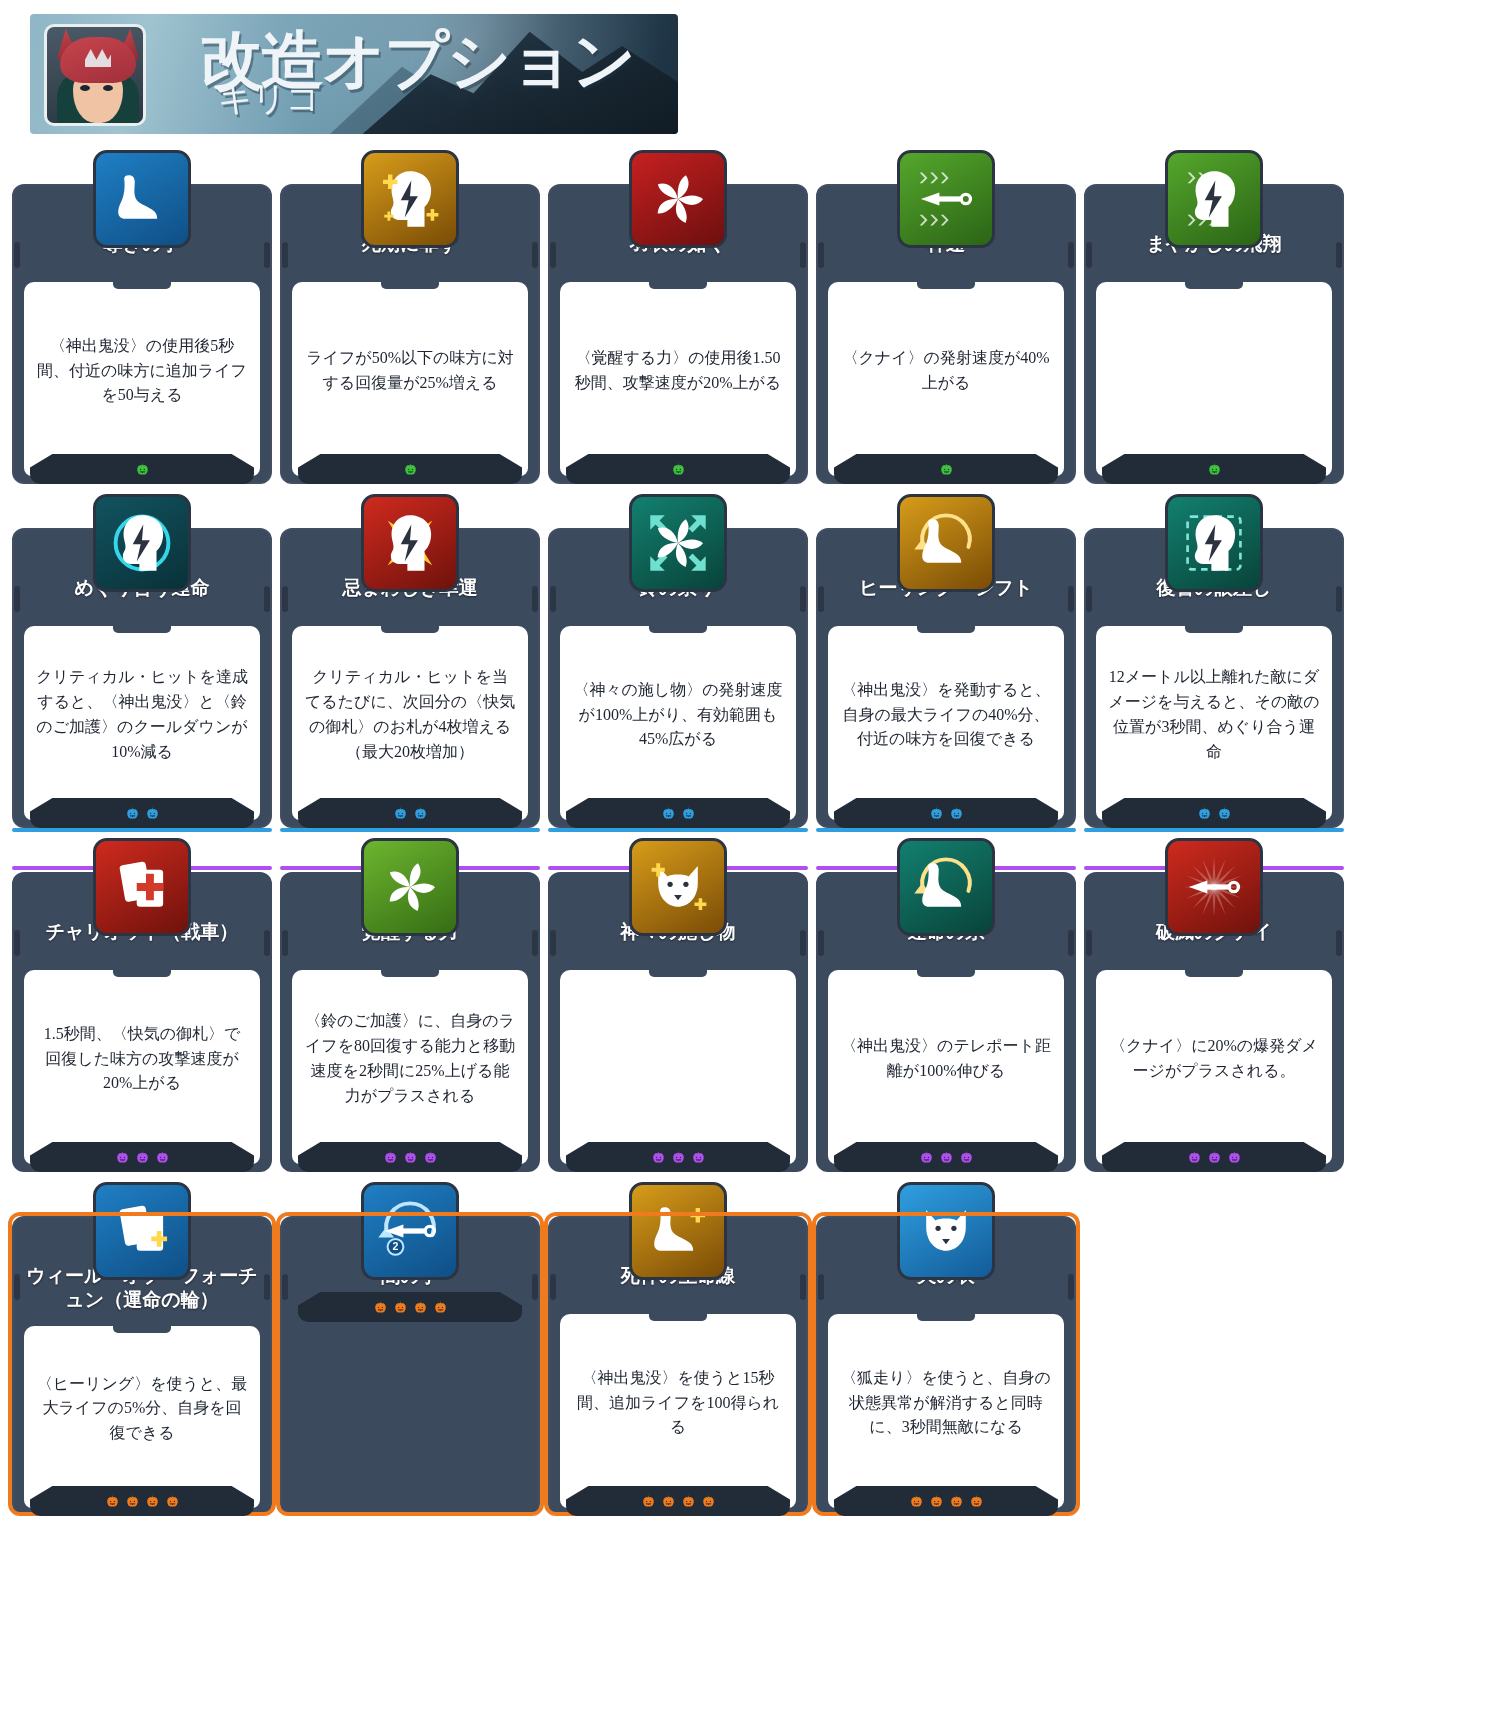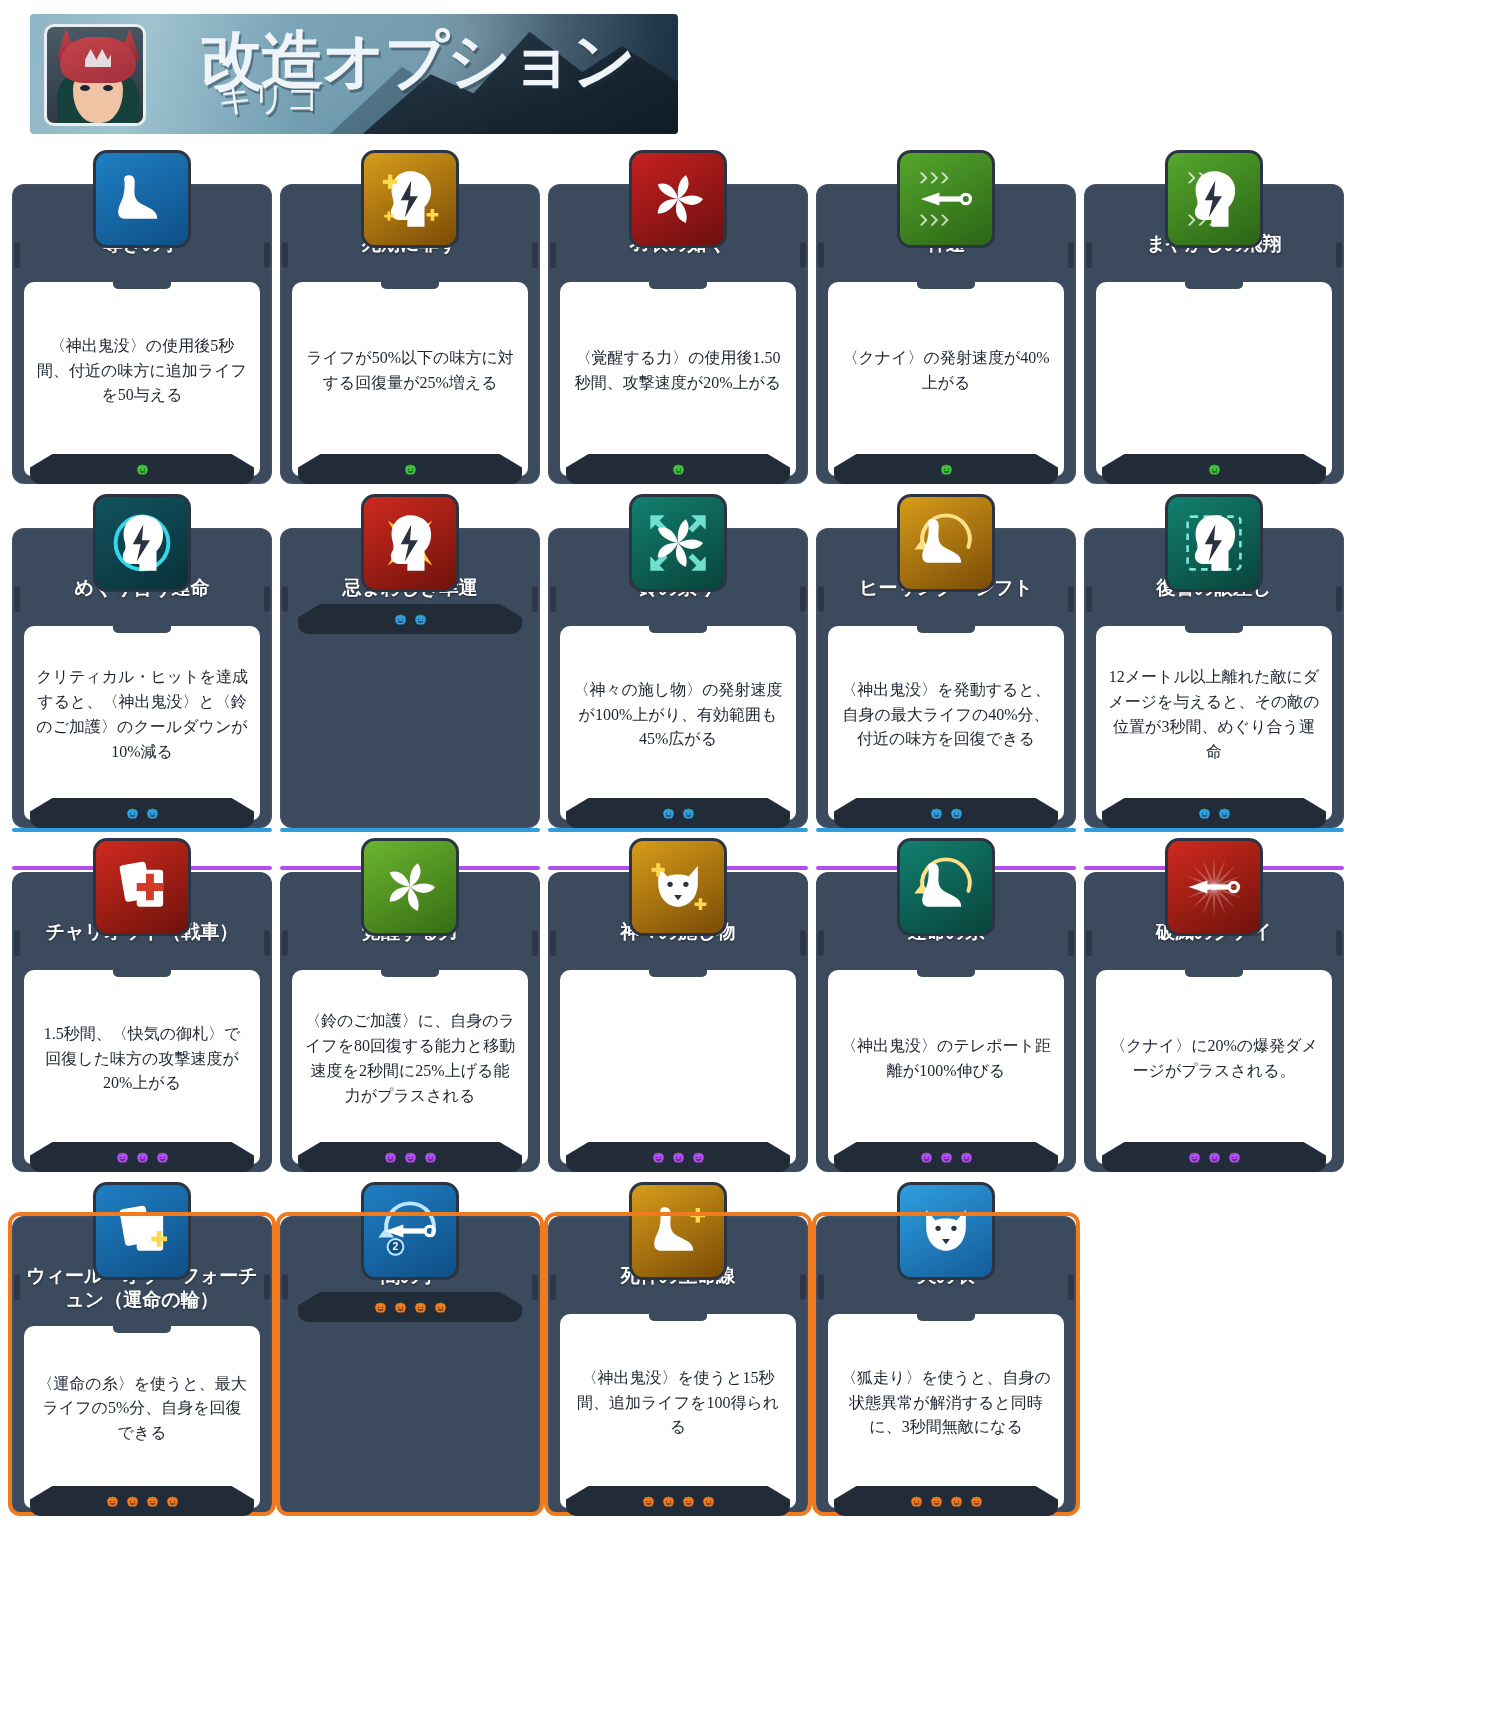--- a/index.html
+++ b/index.html
@@ -441,20 +441,24 @@
               <svg viewBox="0 0 100 100" xmlns="http://www.w3.org/2000/svg">
                 <path transform="rotate(45 50 50)" fill="#ffc42e" d="M50 2 L58 38 L50 46 L42 38 Z"></path>
                 <path transform="rotate(135 50 50)" fill="#ffc42e" d="M50 2 L58 38 L50 46 L42 38 Z"></path>
                 <path transform="rotate(225 50 50)" fill="#ffc42e" d="M50 2 L58 38 L50 46 L42 38 Z"></path>
                 <path transform="rotate(315 50 50)" fill="#ffc42e" d="M50 2 L58 38 L50 46 L42 38 Z"></path>
                 <path fill="#fff" d="M50 8c-16 0-28 12-28 28 0 9 3 14 3 20 0 6-4 8-4 14 0 8 7 12 15 12h10v10h26V62c6-5 10-14 10-26C82 20 68 8 50 8z"></path>
                 <path fill="#2b3240" d="M52 22 L36 52 L48 52 L42 78 L62 46 L50 46 Z"></path>
               </svg>
             </div>
             <div class="card-title">忌まわしき幸運</div>
+            <div class="card-desc">
+              <div class="desc-tab"></div>
+              <span>クリティカル・ヒットを当てるたびに、次回分の〈快気の御札〉のお札が4枚増える（最大20枚増加）</span>
+            </div>
             <div class="card-footer">
               <span>
                 <svg class="pumpkin" viewBox="0 0 24 24" xmlns="http://www.w3.org/2000/svg">
                   <path fill="#2f9fe0" d="M12 4c-1 0-1.5.6-1.8 1.4C9 4.9 7.4 5 6.2 5.9 4.5 7.1 3.6 9.3 3.6 12c0 3.2 1.4 6.4 3.6 7.6 1.4.8 3 .3 4.8.3s3.4.5 4.8-.3c2.2-1.2 3.6-4.4 3.6-7.6 0-2.7-.9-4.9-2.6-6.1-1.2-.9-2.8-1-4-.5C13.5 4.6 13 4 12 4z"></path>
                   <path fill="#101820" d="M8.2 10.6l2.2 1.2-2.2 1.2zM15.8 10.6l-2.2 1.2 2.2 1.2zM7.4 15.2h9.2c-.5 1.3-1.6 2.1-2.3 1.5-.5-.4-.9-.4-1.4 0-.5.4-1 .4-1.5 0-.5-.4-.9-.4-1.4 0-.7.6-1.9-.2-2.6-1.5z"></path>
                   <path fill="#3d6b1f" d="M11.3 2.4h1.4v2.2h-1.4z"></path>
                 </svg>
               </span>
               <span>
                 <svg class="pumpkin" viewBox="0 0 24 24" xmlns="http://www.w3.org/2000/svg">
@@ -806,21 +810,21 @@
             <div class="card-icon" style="background:linear-gradient(150deg,#1f7fc4 0%,#0f4f86 100%)">
               <svg viewBox="0 0 100 100" xmlns="http://www.w3.org/2000/svg">
                 <rect x="20" y="14" width="40" height="56" rx="5" fill="#fff" transform="rotate(-10 40 42)"></rect>
                 <rect x="42" y="24" width="40" height="56" rx="5" fill="#fff"></rect>
                 <path fill="#ffd84d" d="M72.4 50 h7.199999999999999 v8.399999999999999 h8.399999999999999 v7.199999999999999 h-8.399999999999999 v8.399999999999999 h-7.199999999999999 v-8.399999999999999 h-8.399999999999999 v-7.199999999999999 h8.399999999999999 Z"></path>
               </svg>
             </div>
             <div class="card-title">ウィール・オブ・フォーチュン（運命の輪）</div>
             <div class="card-desc">
               <div class="desc-tab"></div>
-              <span>〈運命の糸〉を使うと、最大ライフの5%分、自身を回復できる</span>
+              <span>〈ヒーリング〉を使うと、最大ライフの5%分、自身を回復できる</span>
             </div>
             <div class="card-footer">
               <span>
                 <svg class="pumpkin" viewBox="0 0 24 24" xmlns="http://www.w3.org/2000/svg">
                   <path fill="#f07b1e" d="M12 4c-1 0-1.5.6-1.8 1.4C9 4.9 7.4 5 6.2 5.9 4.5 7.1 3.6 9.3 3.6 12c0 3.2 1.4 6.4 3.6 7.6 1.4.8 3 .3 4.8.3s3.4.5 4.8-.3c2.2-1.2 3.6-4.4 3.6-7.6 0-2.7-.9-4.9-2.6-6.1-1.2-.9-2.8-1-4-.5C13.5 4.6 13 4 12 4z"></path>
                   <path fill="#101820" d="M8.2 10.6l2.2 1.2-2.2 1.2zM15.8 10.6l-2.2 1.2 2.2 1.2zM7.4 15.2h9.2c-.5 1.3-1.6 2.1-2.3 1.5-.5-.4-.9-.4-1.4 0-.5.4-1 .4-1.5 0-.5-.4-.9-.4-1.4 0-.7.6-1.9-.2-2.6-1.5z"></path>
                   <path fill="#3d6b1f" d="M11.3 2.4h1.4v2.2h-1.4z"></path>
                 </svg>
               </span>
               <span>

